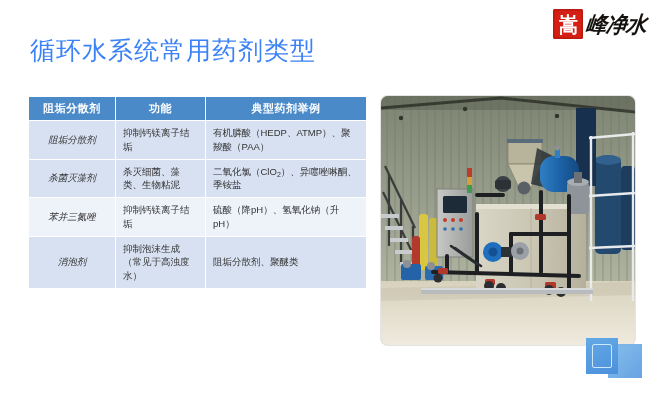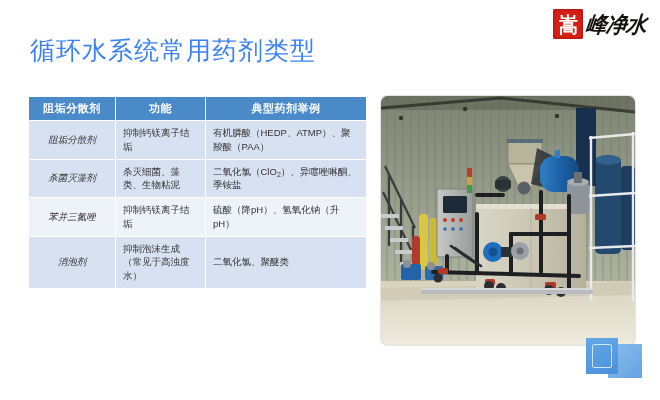--- a/index.html
+++ b/index.html
@@ -213,21 +213,21 @@
           <td><span>二氧化氯（ClO</span><sub>2</sub><span>）、异噻唑啉酮、季铵盐</span></td>
         </tr>
         <tr class="even">
           <td class="cat">苯并三氮唑</td>
           <td>抑制钙镁离子结垢</td>
           <td>硫酸（降pH）、氢氧化钠（升pH）</td>
         </tr>
         <tr class="odd">
           <td class="cat">消泡剂</td>
           <td>抑制泡沫生成（常见于高浊度水）</td>
-          <td>二氧化氯、聚醚类</td>
+          <td>阻垢分散剂、聚醚类</td>
         </tr>
       </tbody>
     </table>
   </div>
 
   <div class="photo">
     <svg viewBox="0 0 254 249" preserveAspectRatio="none">
       <defs>
         <linearGradient id="wall" x1="0" y1="0" x2="0" y2="1">
           <stop offset="0" stop-color="#7e8473"></stop>

